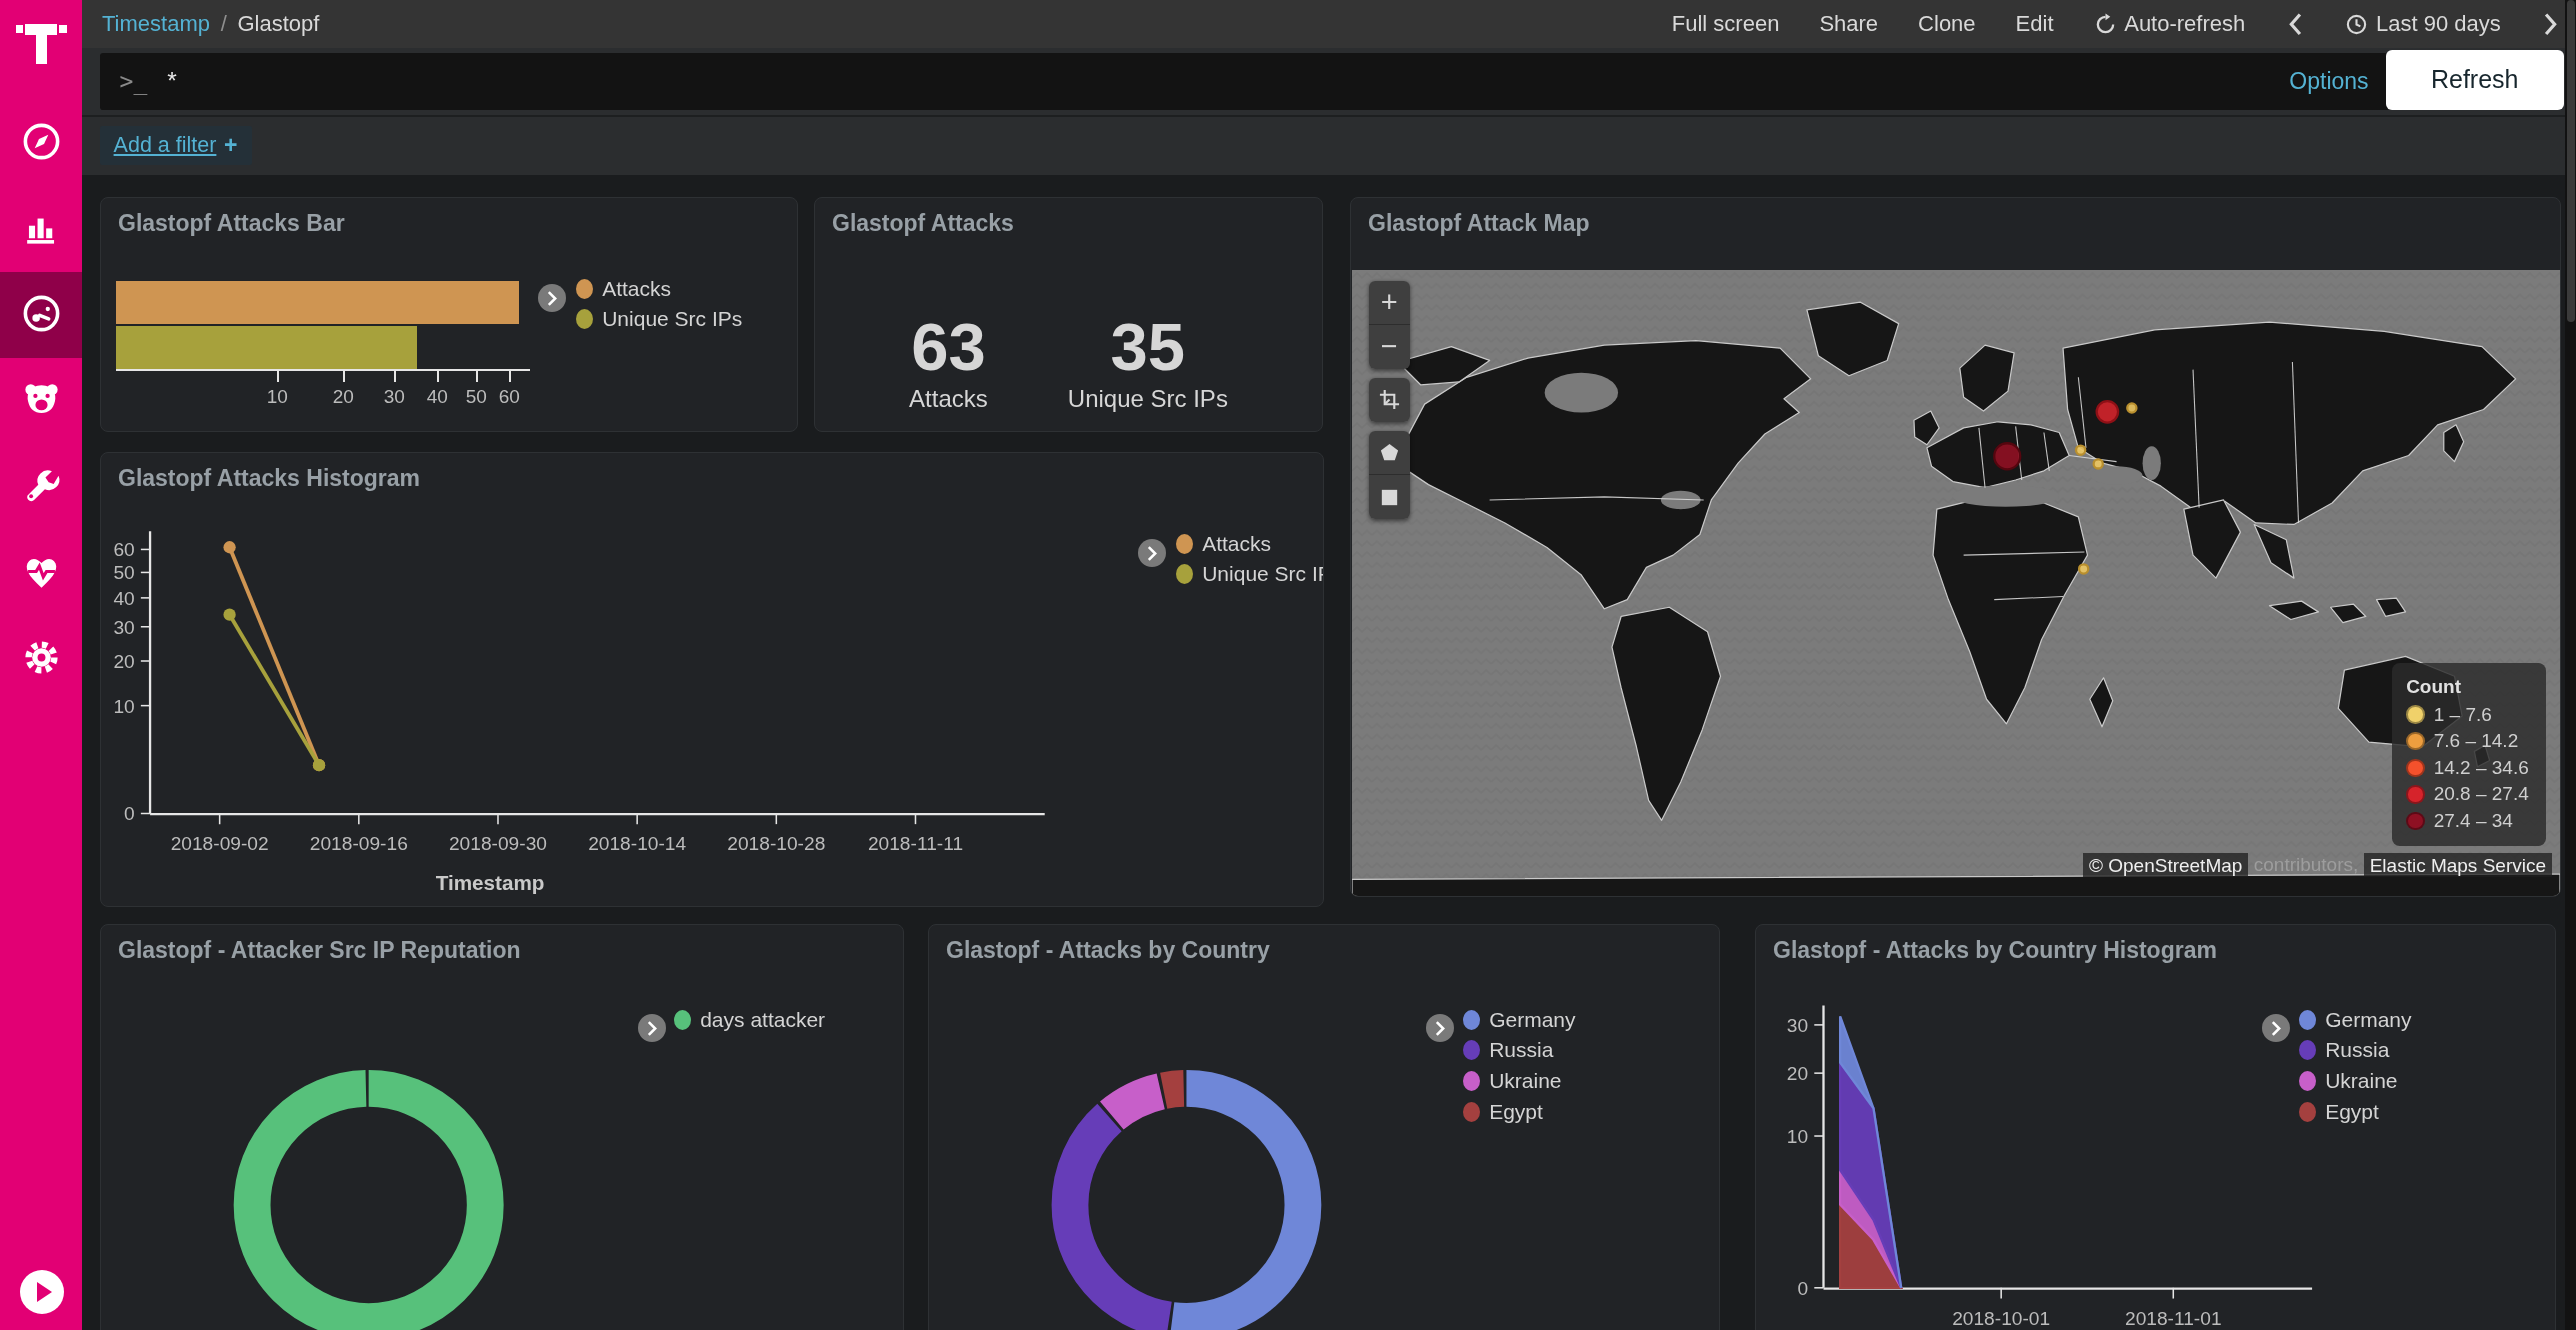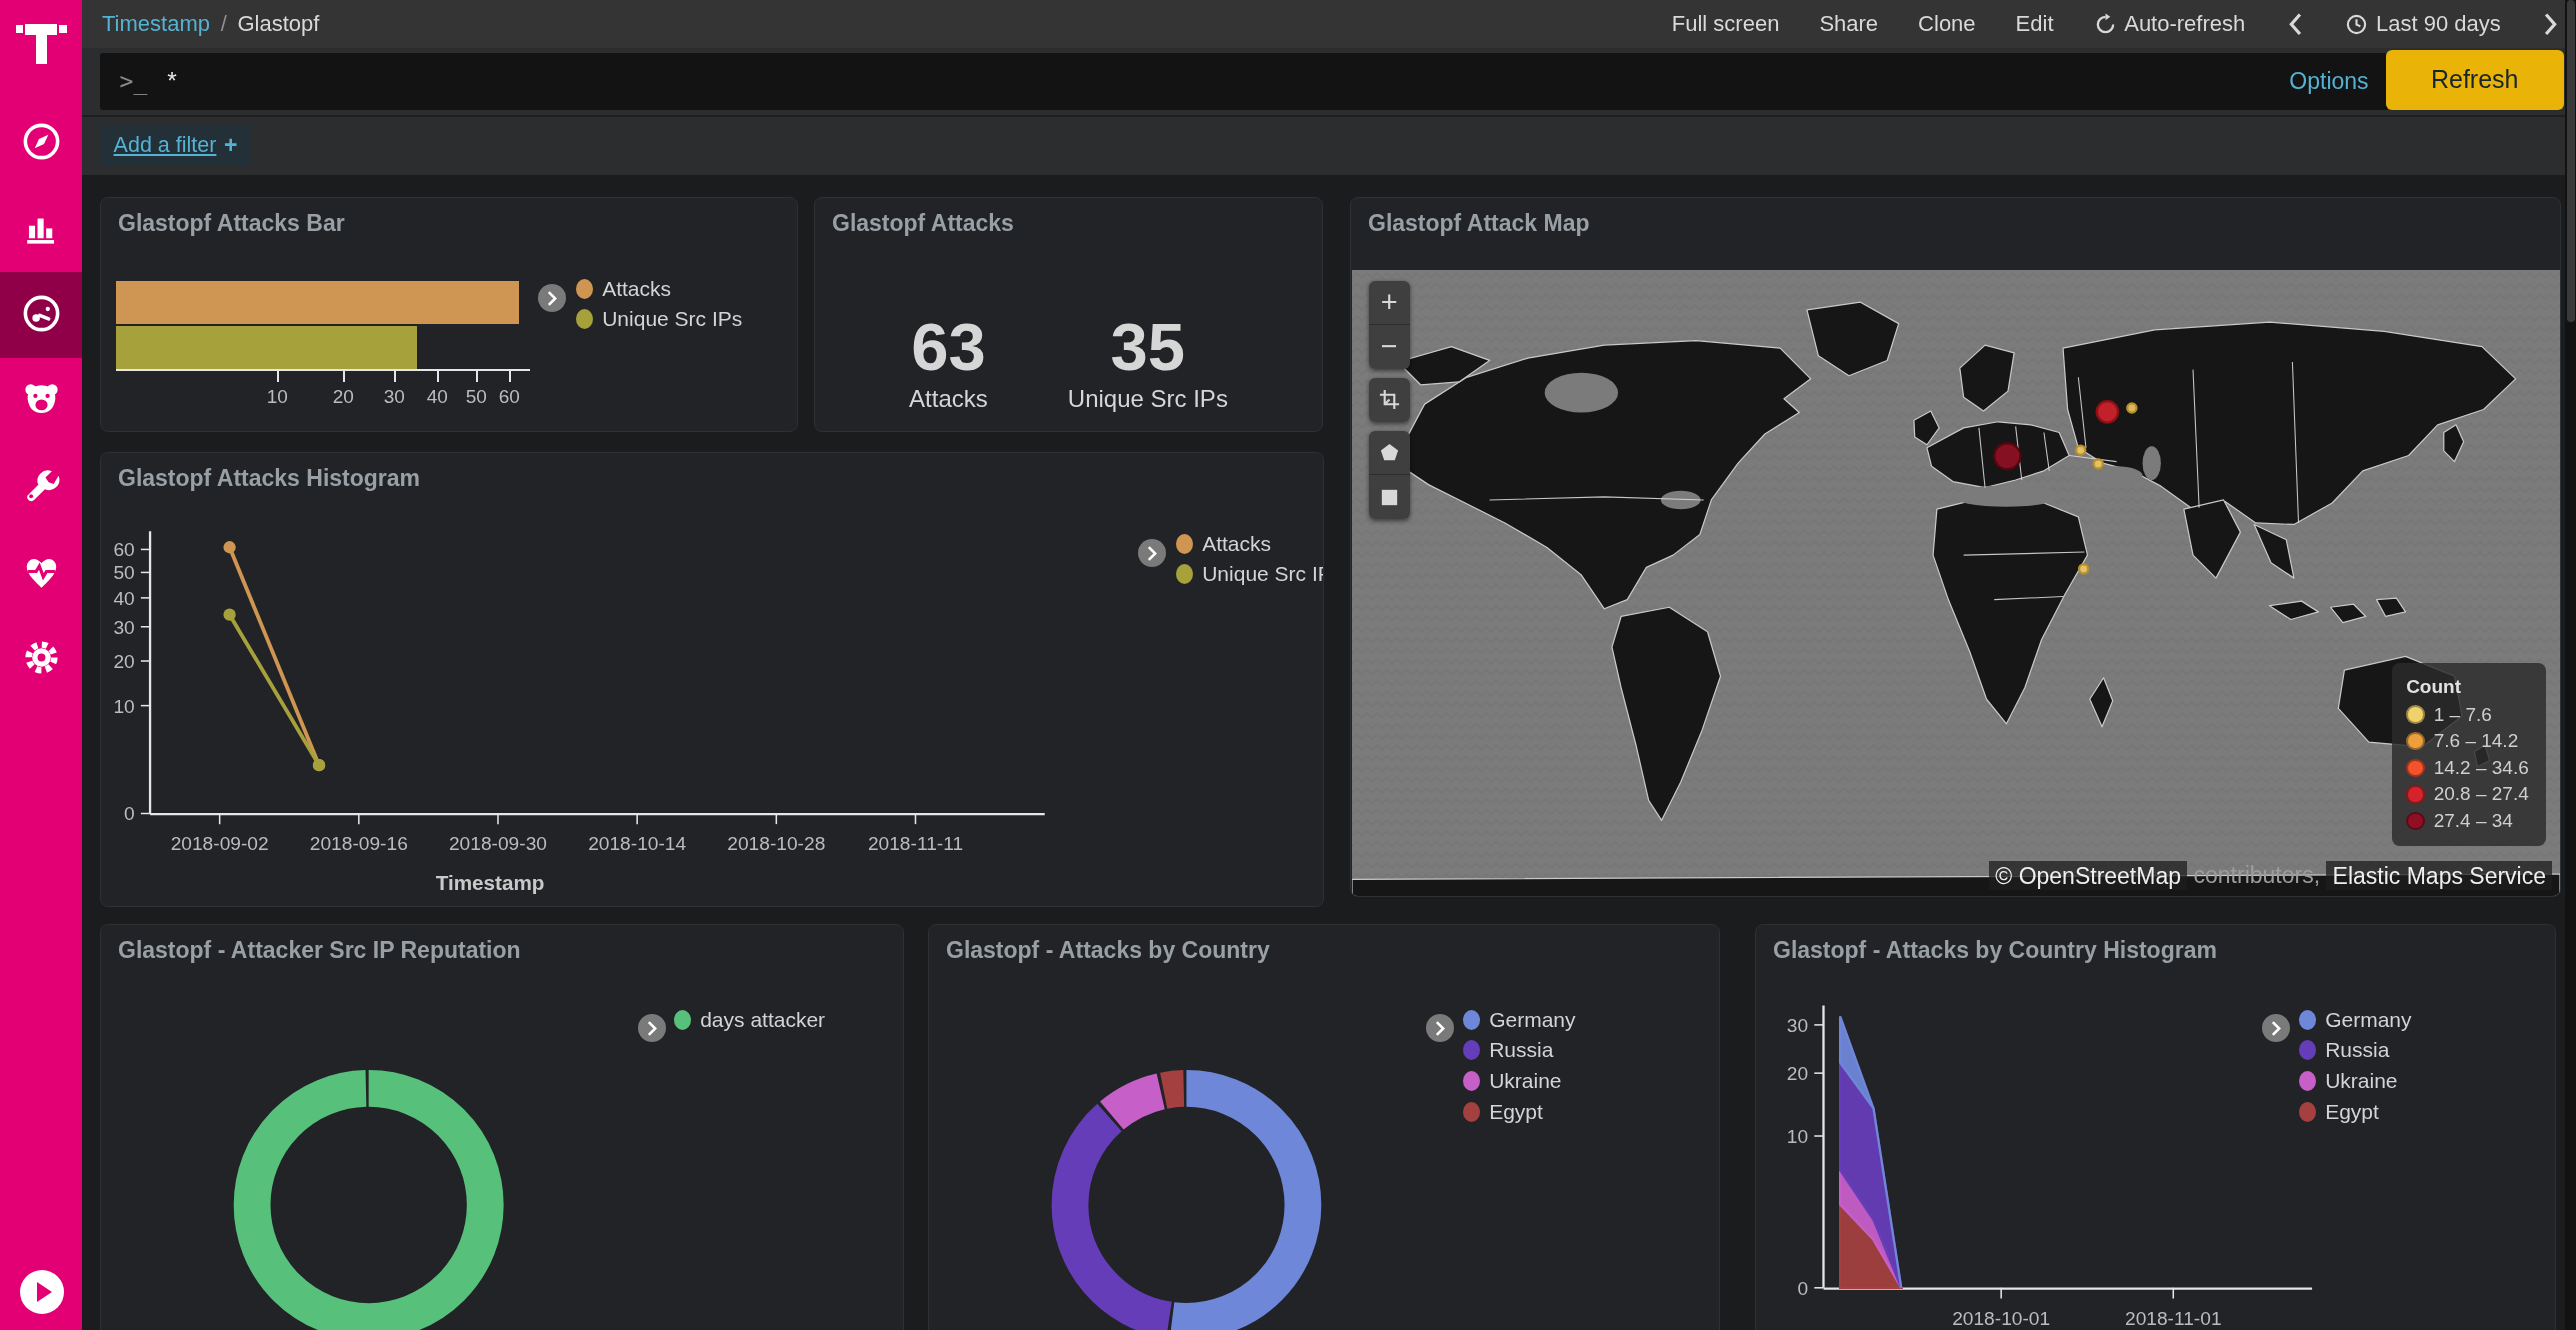--- a/index.html
+++ b/index.html
@@ -31,21 +31,21 @@
   .nav-item { display:flex; align-items:center; gap:7.7px; cursor:pointer; white-space:nowrap; }
   .icon-sm { width:23px; height:23px; display:inline-flex; }
 
   .searchband { position:absolute; left:82px; top:48px; width:2494px; height:127px; background:#2b2d2f; }
   .searchband .divider { position:absolute; left:0; top:67px; width:100%; height:1.5px; background:#1d1f20; }
   .searchbar { position:absolute; left:17.6px; top:4.6px; width:2289px; height:57px; background:#131313;
                border-radius:3.1px; display:flex; align-items:center; padding:0 20px; }
   .prompt { font-family:"DejaVu Sans Mono",monospace; color:#8a8a8a; font-size:23px; margin-right:20px; }
   .query { color:#e8e8e8; font-size:24.5px; flex:1; }
   .options-link { color:#54b2d3; font-size:23px; cursor:pointer; }
-  .refresh-btn { position:absolute; right:12.3px; top:1.5px; width:178px; height:60px; background:#eab308;
+  .refresh-btn { position:absolute; right:12.3px; top:1.5px; width:178px; height:60px; background:#ffffff;
                  border:none; border-radius:6.1px; color:#17262d; font-size:25px; cursor:pointer; }
   .filterrow { position:absolute; left:17.6px; top:78px; }
   .add-filter { display:inline-flex; align-items:center; gap:7.7px; background:#243038; padding:6.1px 14px;
                 border-radius:2.3px; cursor:pointer; font-size:21.5px; }
   .add-filter .lbl { color:#54b2d3; text-decoration:underline; }
   .add-filter .plus { color:#54b2d3; font-weight:bold; font-size:23px; }
 
   
   .panel { position:absolute; background:#212326; border:0.8px solid #2e3134; border-radius:8px; overflow:hidden; }
   .panel-title { position:absolute; top:12.3px; left:17px; font-size:23px; color:#98a0a6; }
@@ -86,21 +86,21 @@
   .ctl-group { display:flex; flex-direction:column; border-radius:6.1px; overflow:hidden; box-shadow:0 1.5px 4.6px rgba(0,0,0,.5); }
   .ctl-btn { width:41px; height:44px; background:#3f3f3f; color:#d8d8d8; display:flex; align-items:center;
              justify-content:center; font-size:29px; cursor:pointer; border-bottom:0.8px solid #2d2d2d; }
   .ctl-btn:last-child { border-bottom:none; }
   .map-legend { position:absolute; right:14px; bottom:51px; background:rgba(43,43,43,.82); border-radius:7.7px;
                 padding:12.3px 17px 14px 14px; z-index:5; }
   .map-legend .ml-title { color:#e2e2e2; font-size:19px; font-weight:bold; margin-bottom:6.1px; }
   .ml-row { display:flex; align-items:center; gap:9.2px; margin-top:4.6px; }
   .ml-dot { width:18.4px; height:18.4px; border-radius:50%; border:2.3px solid rgba(0,0,0,.35); }
   .ml-label { color:#cfcfcf; font-size:19px; }
-  .map-attrib { position:absolute; right:7.7px; bottom:8px; font-size:23px; color:#9d9d9d; z-index:5; white-space:nowrap; }
+  .map-attrib { position:absolute; right:7.7px; bottom:21px; font-size:19px; color:#9d9d9d; z-index:5; white-space:nowrap; }
   .map-attrib .chip { background:rgba(30,30,30,.75); color:#efefef; padding:1.5px 6.1px; cursor:pointer; }
 
   .scroll-strip { position:absolute; right:0; top:0; width:10.7px; height:1331px; background:#121212; z-index:40; }
   .scroll-strip .thumb { position:absolute; top:0; left:1.5px; width:7.7px; height:322px; background:#3a3a3a; border-radius:3.8px; }
 </style>
 </head>
 <body>
 
 <div class="app">
 

